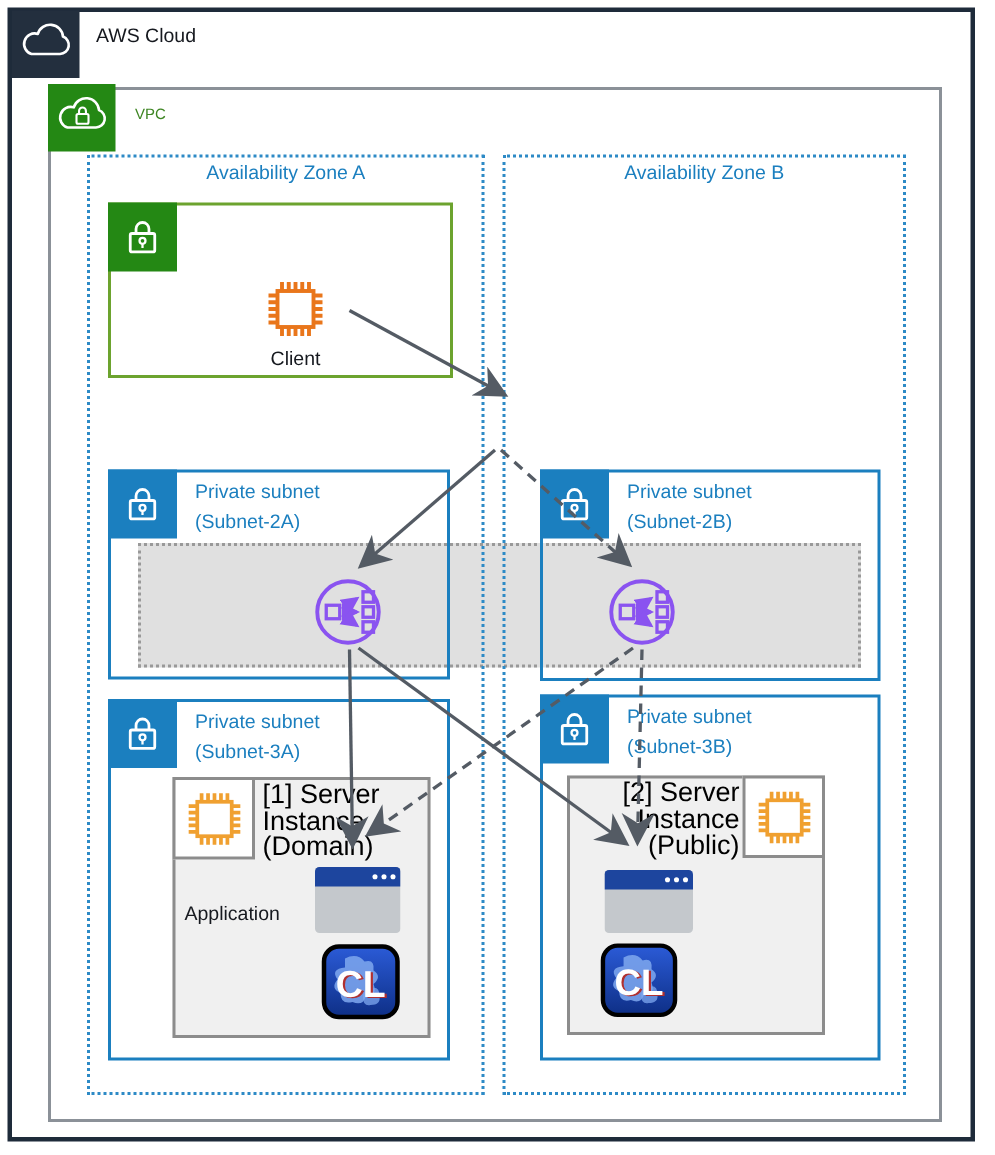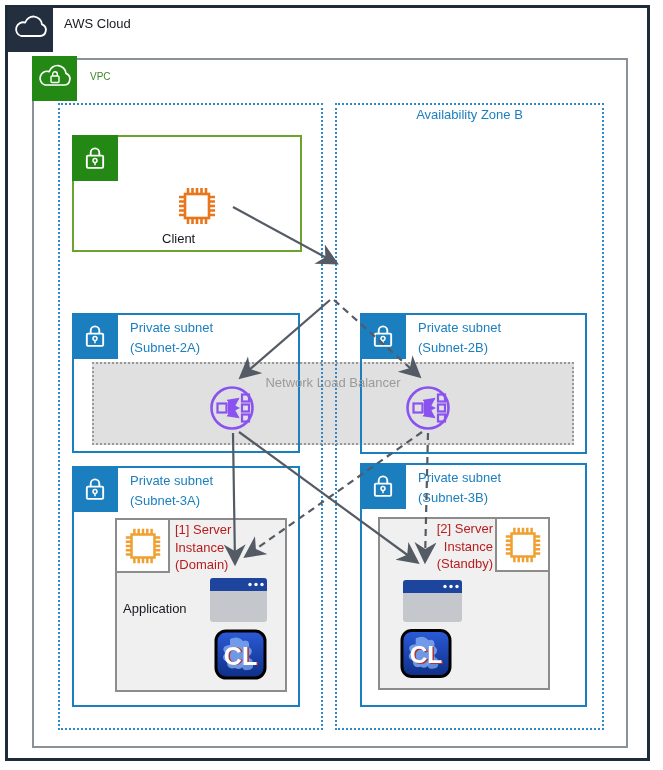--- a/index.html
+++ b/index.html
@@ -36,42 +36,42 @@
   .lock-badge { position:absolute; width:46px; height:46px; z-index:4; display:flex; align-items:center; justify-content:center; }
   .lock-green { background:#248814; }
   .lock-blue { background:#1B7FBF; }
 
   .subnet-title { position:absolute; font-size:13px; line-height:20px; z-index:4; }
   .title-green { color:#3F8624; }
   .title-blue { color:#1B7FBF; }
 
   
   .client-chip { position:absolute; left:174px; top:183px; width:46px; height:46px; z-index:4; }
-  .client-label { position:absolute; left:162px; top:231px; width:70px; font-size:13px; color:#16191F; z-index:4; }
+  .client-label { position:absolute; left:162px; top:231px; width:70px; text-align:center; font-size:13px; color:#16191F; z-index:4; }
 
   
   .nlb-domain { position:absolute; left:240px; top:269px; width:183px; height:30px; background:#76923D; border-radius:4px;
                 color:#ffffff; font-size:13px; text-align:center; line-height:30px; z-index:5; }
 
   
   .nlb-band { position:absolute; left:92px; top:362px; width:482px; height:83px; background:#E0E0E0; border:2px dotted #999999; z-index:1; }
   .nlb-band-label { position:absolute; left:92px; top:375px; width:482px; text-align:center; font-size:13px; color:#9A9A9A; z-index:3; }
   .nlb-icon { position:absolute; width:48px; height:48px; z-index:4; }
   .nlb-icon-left { left:208px; top:384px; }
   .nlb-icon-right { left:404px; top:384px; }
 
   
   .server-box { position:absolute; background:#F0F0F0; border:2px solid #8C8C8C; z-index:2; }
   .server-box-1 { left:115px; top:518px; width:172px; height:174px; }
   .server-box-2 { left:378px; top:517px; width:172px; height:173px; }
   .chip-box { position:absolute; width:55px; height:55px; background:#ffffff; border:2px solid #8C8C8C; z-index:3;
               display:flex; align-items:center; justify-content:center; }
   .chip-box-1 { left:115px; top:518px; }
   .chip-box-2 { left:495px; top:517px; }
-  .server-text { position:absolute; font-size:13px; line-height:17.5px; color:#b91c1c; z-index:3; }
+  .server-text { position:absolute; font-size:18px; line-height:17.5px; color:#000000; z-index:3; }
   .server-text-1 { left:175px; top:521px; width:112px; text-align:left; }
   .server-text-2 { left:380px; top:520px; width:113px; text-align:right; }
 
   .app-window { position:absolute; z-index:3; }
   .app-window-1 { left:210px; top:578px; }
   .app-window-2 { left:403px; top:580px; }
   .app-label { position:absolute; left:123px; top:601px; font-size:13px; color:#16191F; z-index:3; }
   .cl-logo { position:absolute; z-index:3; }
   .cl-logo-1 { left:214px; top:629px; }
   .cl-logo-2 { left:400px; top:628px; }
@@ -98,20 +98,21 @@
     <svg width="45" height="45" viewBox="0 0 45 45">
       <path d="M13,29 h19 a6,6 0 0 0 2,-11.6 a8.6,8.6 0 0 0 -16.8,-1.8 A6.8,6.8 0 0 0 13,29 Z" fill="none" stroke="#ffffff" stroke-width="1.7" stroke-linejoin="round"></path>
       <rect x="19" y="20" width="8" height="6.5" rx="1" fill="none" stroke="#ffffff" stroke-width="1.4"></rect>
       <path d="M20.7,20 v-2 a2.3,2.3 0 0 1 4.6,0 v2" fill="none" stroke="#ffffff" stroke-width="1.4"></path>
     </svg>
   </div>
   <div class="vpc-label">VPC</div>
 
   <div class="az az-a"></div>
   <div class="az az-b"></div>
+  <div class="az-label az-label-a">Availability Zone A</div>
   <div class="az-label az-label-b">Availability Zone B</div>
 
   <div class="subnet public-subnet"></div>
   <div class="lock-badge lock-green" style="left:72px; top:135px;">
     <svg width="28" height="28" viewBox="0 0 24 24">
       <path d="M8.3,10 V7.4 a3.7,3.7 0 0 1 7.4,0 V10" fill="none" stroke="#ffffff" stroke-width="1.6"></path>
       <rect x="5" y="10" width="14" height="10.5" rx="1" fill="none" stroke="#ffffff" stroke-width="1.6"></rect>
       <circle cx="12" cy="14.2" r="1.7" fill="none" stroke="#ffffff" stroke-width="1.3"></circle>
       <line x1="12" y1="15.9" x2="12" y2="18.3" stroke="#ffffff" stroke-width="1.3"></line>
     </svg>
@@ -151,21 +152,20 @@
       <circle cx="12" cy="14.2" r="1.7" fill="none" stroke="#ffffff" stroke-width="1.3"></circle>
       <line x1="12" y1="15.9" x2="12" y2="18.3" stroke="#ffffff" stroke-width="1.3"></line>
     </svg>
   </div>
   <div class="subnet-title title-blue" style="left:418px; top:318px;">
     <div>Private subnet</div>
     <div>(Subnet-2B)</div>
   </div>
 
   <div class="nlb-band"></div>
-  <div class="nlb-band-label">Network Load Balancer</div>
 
   <div class="nlb-icon nlb-icon-left">
     <svg width="48" height="48" viewBox="0 0 48 48">
       <defs>
         <marker id="pa" markerWidth="7" markerHeight="7" refX="5" refY="3" orient="auto">
           <path d="M0,0 L6,3 L0,6 Z" fill="#8A53F0"></path>
         </marker>
       </defs>
       <circle cx="24" cy="24" r="20.5" fill="none" stroke="#8A53F0" stroke-width="2.6"></circle>
       <rect x="9.5" y="19.5" width="9" height="9" fill="none" stroke="#8A53F0" stroke-width="2.2"></rect>
@@ -273,21 +273,21 @@
         <path d="M14,11 V5 M18.5,11 V5 M23,11 V5 M27.5,11 V5 M32,11 V5
                  M14,41 V35 M18.5,41 V35 M23,41 V35 M27.5,41 V35 M32,41 V35
                  M11,14 H5 M11,18.5 H5 M11,23 H5 M11,27.5 H5 M11,32 H5
                  M41,14 H35 M41,18.5 H35 M41,23 H35 M41,27.5 H35 M41,32 H35"></path>
       </g>
     </svg>
   </div>
   <div class="server-text server-text-2">
     <div>[2] Server</div>
     <div>Instance</div>
-    <div>(Standby)</div>
+    <div>(Public)</div>
   </div>
   <div class="app-window app-window-2">
     <svg width="59" height="42" viewBox="0 0 59 42">
       <rect x="0" y="0" width="59" height="42" rx="3" fill="#C4C8CC"></rect>
       <path d="M0,3 a3,3 0 0 1 3,-3 h53 a3,3 0 0 1 3,3 v10 H0 Z" fill="#1D459E"></path>
       <circle cx="42" cy="6.5" r="1.7" fill="#ffffff"></circle>
       <circle cx="48" cy="6.5" r="1.7" fill="#ffffff"></circle>
       <circle cx="54" cy="6.5" r="1.7" fill="#ffffff"></circle>
     </svg>
   </div>

